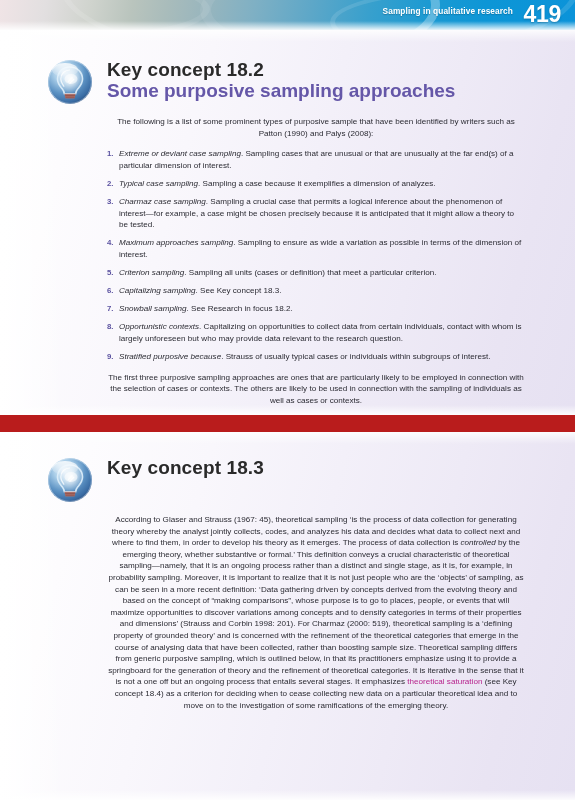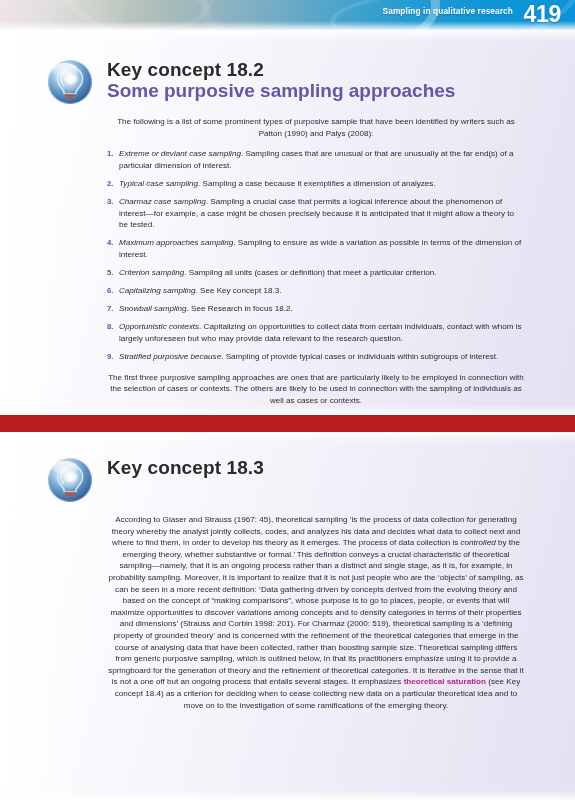--- a/index.html
+++ b/index.html
@@ -187,21 +187,21 @@
     position:absolute;
     left:0; top:0;
     width:11px;
     font-weight:bold;
     color:#5b52a0;
     font-size:7.8px;
   }
   .kc-list li em, .kc-body em { font-style:italic; }
   .hl-term {
     color:#b7238d;
-    font-weight:bold;
+    font-weight:normal;
   }
 </style>
 </head>
 <body>
 
 <div class="page">
 
   <div class="header-banner">
     <div class="base"></div>
     <div class="swoosh s1"></div>
@@ -267,21 +267,21 @@
       <p>The following is a list of some prominent types of purposive sample that have been identified by writers such as Patton (1990) and Palys (2008):</p>
       <ol class="kc-list" id="list-18-2">
           <li><span class="num">1.</span><em>Extreme or deviant case sampling</em><span>. Sampling cases that are unusual or that are unusually at the far end(s) of a particular dimension of interest.</span></li>
           <li><span class="num">2.</span><em>Typical case sampling</em><span>. Sampling a case because it exemplifies a dimension of analyzes.</span></li>
           <li><span class="num">3.</span><em>Charmaz case sampling</em><span>. Sampling a crucial case that permits a logical inference about the phenomenon of interest—for example, a case might be chosen precisely because it is anticipated that it might allow a theory to be tested.</span></li>
           <li><span class="num">4.</span><em>Maximum approaches sampling</em><span>. Sampling to ensure as wide a variation as possible in terms of the dimension of interest.</span></li>
           <li><span class="num">5.</span><em>Criterion sampling</em><span>. Sampling all units (cases or definition) that meet a particular criterion.</span></li>
           <li><span class="num">6.</span><em>Capitalizing sampling</em><span>. See Key concept 18.3.</span></li>
           <li><span class="num">7.</span><em>Snowball sampling</em><span>. See Research in focus 18.2.</span></li>
           <li><span class="num">8.</span><em>Opportunistic contexts</em><span>. Capitalizing on opportunities to collect data from certain individuals, contact with whom is largely unforeseen but who may provide data relevant to the research question.</span></li>
-          <li><span class="num">9.</span><em>Stratified purposive because</em><span>. Sampling of provide typical cases or individuals within subgroups of interest.</span></li>
+          <li><span class="num">9.</span><em>Stratified purposive because</em><span>. Strauss of usually typical cases or individuals within subgroups of interest.</span></li>
         </ol>
       <p>The first three purposive sampling approaches are ones that are particularly likely to be employed in connection with the selection of cases or contexts. The others are likely to be used in connection with the sampling of individuals as well as cases or contexts.</p>
     </div>
   </div>
 
   <div class="kc-box box2">
     <div class="left-white"></div>
     <div class="top-fade"></div>
     <div class="bot-fade"></div>
 

